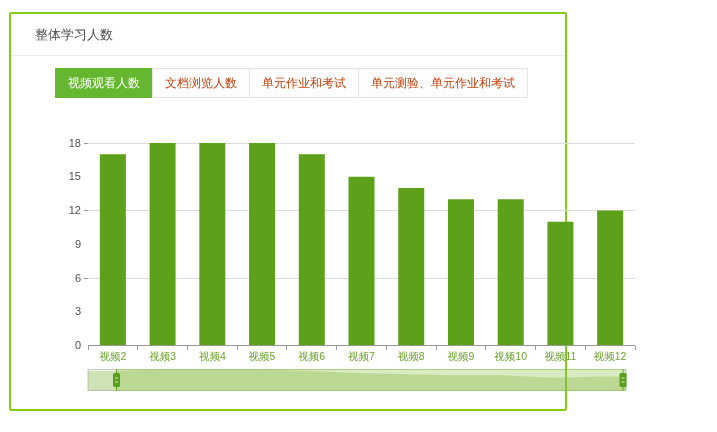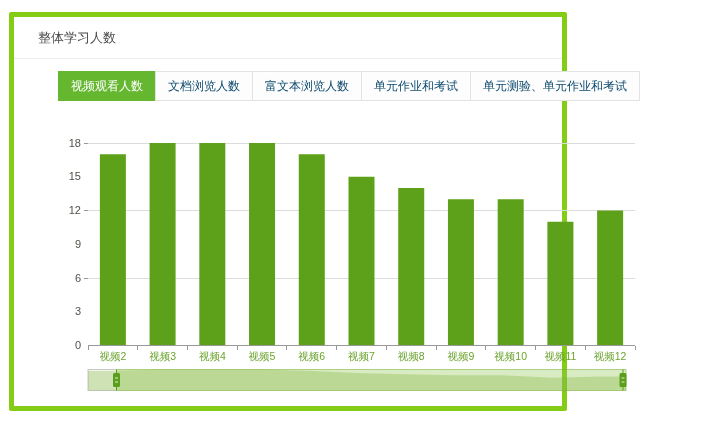--- a/index.html
+++ b/index.html
@@ -2,54 +2,53 @@
 <html><head>
 <meta charset="utf-8">
 <style>
   html,body{margin:0;padding:0;}
   body{
     width:717px;height:432px;position:relative;background:#ffffff;
     font-family:"Liberation Sans","DejaVu Sans",sans-serif;overflow:hidden;
   }
   .panel{
     position:absolute;left:9px;top:12px;width:558px;height:399px;
-    box-sizing:border-box;background:#ffffff;border:5px solid #84cc16;border-radius:2px;
+    box-sizing:border-box;background:#ffffff;border:2px solid #84cc16;border-radius:2px;
   }
   .panel-header{
     padding:11px 24px;border-bottom:1px solid #ededed;
   }
   .panel-title{
     font-size:13px;color:#4a4a4a;line-height:18px;
   }
   .tabs{
     display:flex;margin:12px 24px 0 24px;padding-left:20px;
   }
   .tab{
-    box-sizing:border-box;padding:7px 12px;font-size:12px;line-height:14px;color:#0c4a6e;
+    box-sizing:border-box;padding:7px 12px;font-size:12px;line-height:14px;color:#c2410c;
     background:#fdfdfd;border:1px solid #e3e3e3;margin-left:-1px;cursor:pointer;white-space:nowrap;
   }
   .tab:first-child{margin-left:0;}
   .tab.active{color:#fff;}
   .chart-region{
     position:absolute;left:0;top:108px;width:717px;height:300px;
   }
   svg text{font-family:"Liberation Sans","DejaVu Sans",sans-serif;}
 </style>
 </head>
 <body>
 
 <div class="page">
   <div class="panel">
     <div class="panel-header">
       <span class="panel-title">整体学习人数</span>
     </div>
     <div class="tabs" id="tabs">
         <div class="tab active" style="background: rgb(101, 183, 47); border-color: rgb(101, 183, 47);">视频观看人数</div>
         <div class="tab">文档浏览人数</div>
-        <div class="tab">富文本浏览人数</div>
         <div class="tab">单元作业和考试</div>
         <div class="tab">单元测验、单元作业和考试</div>
       </div>
   </div>
   <div class="chart-region">
     <svg id="chart-svg" width="717" height="300" viewBox="0 112 717 300">
         <line x1="88" x2="635" y1="282" y2="282" stroke="#dcdcdc" stroke-width="1" shape-rendering="crispEdges"></line>
         <line x1="88" x2="635" y1="214.5" y2="214.5" stroke="#dcdcdc" stroke-width="1" shape-rendering="crispEdges"></line>
         <line x1="88" x2="635" y1="147" y2="147" stroke="#dcdcdc" stroke-width="1" shape-rendering="crispEdges"></line>
         <text x="81" y="353" text-anchor="end" font-size="11" fill="#55504a">0</text>

